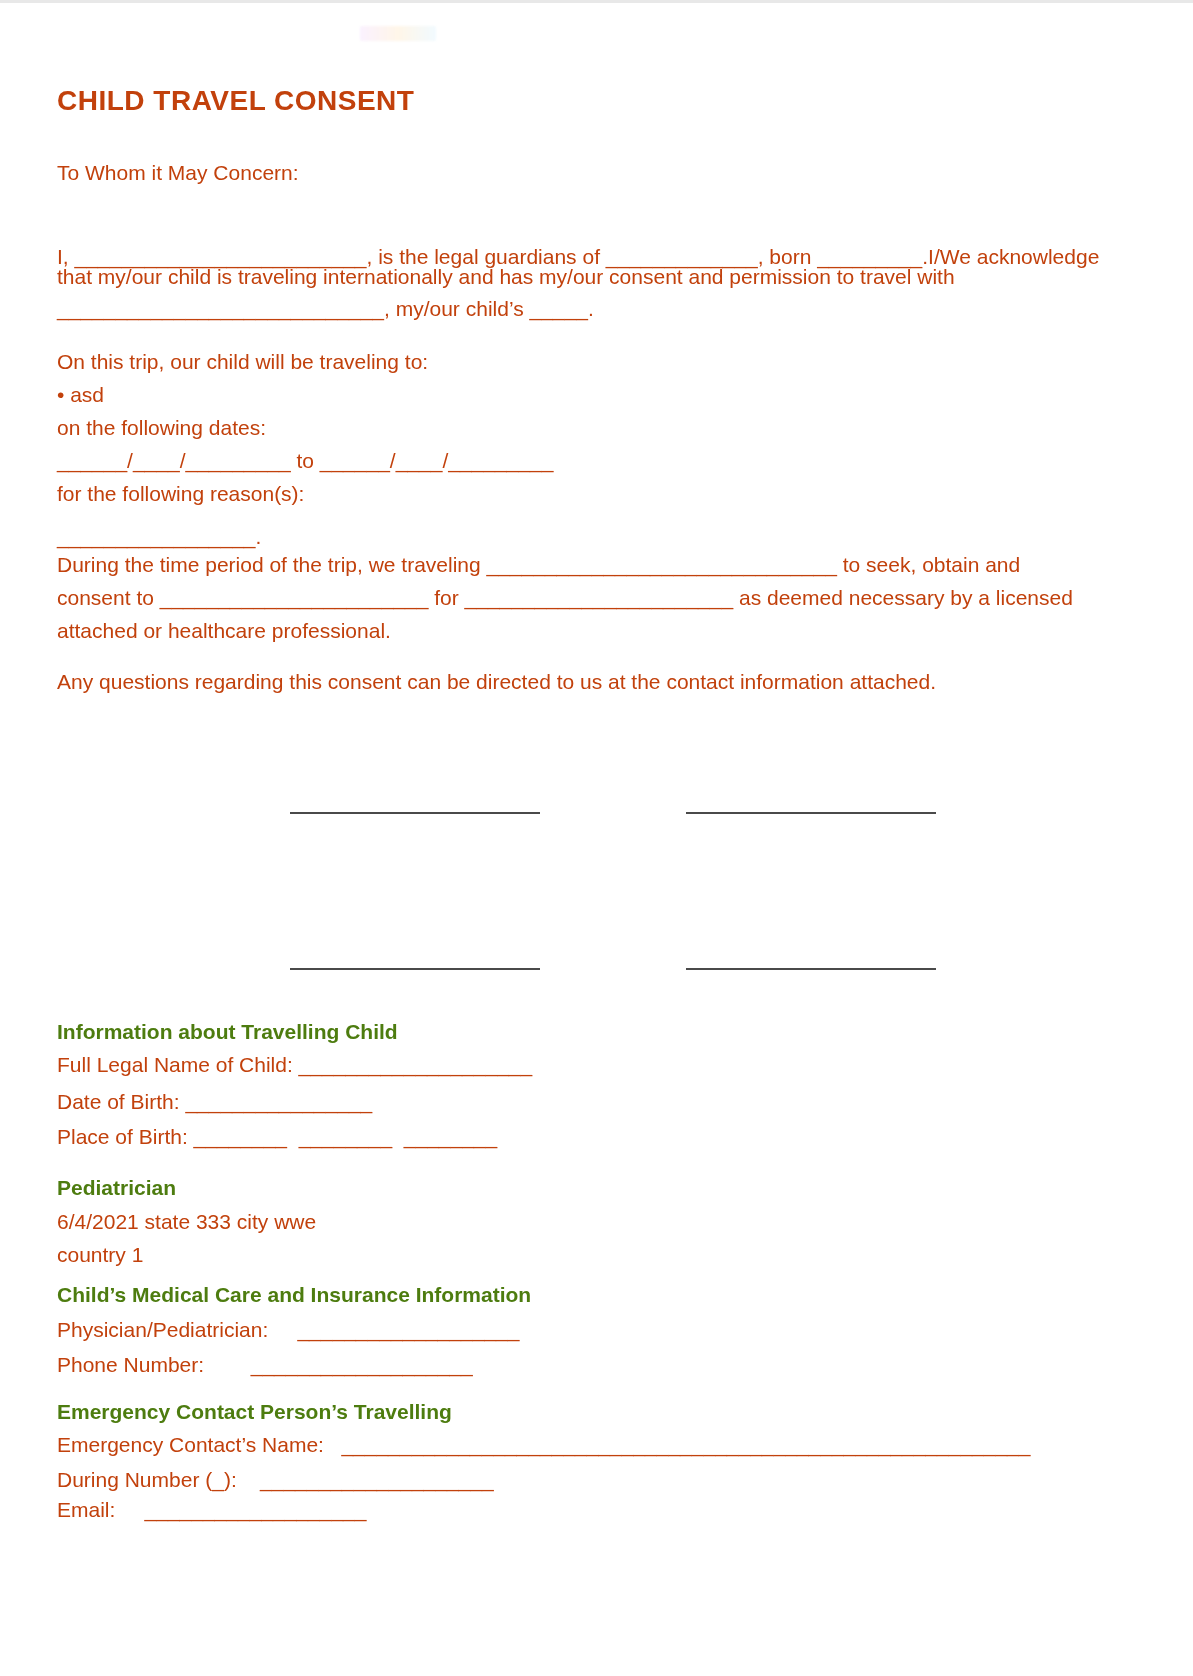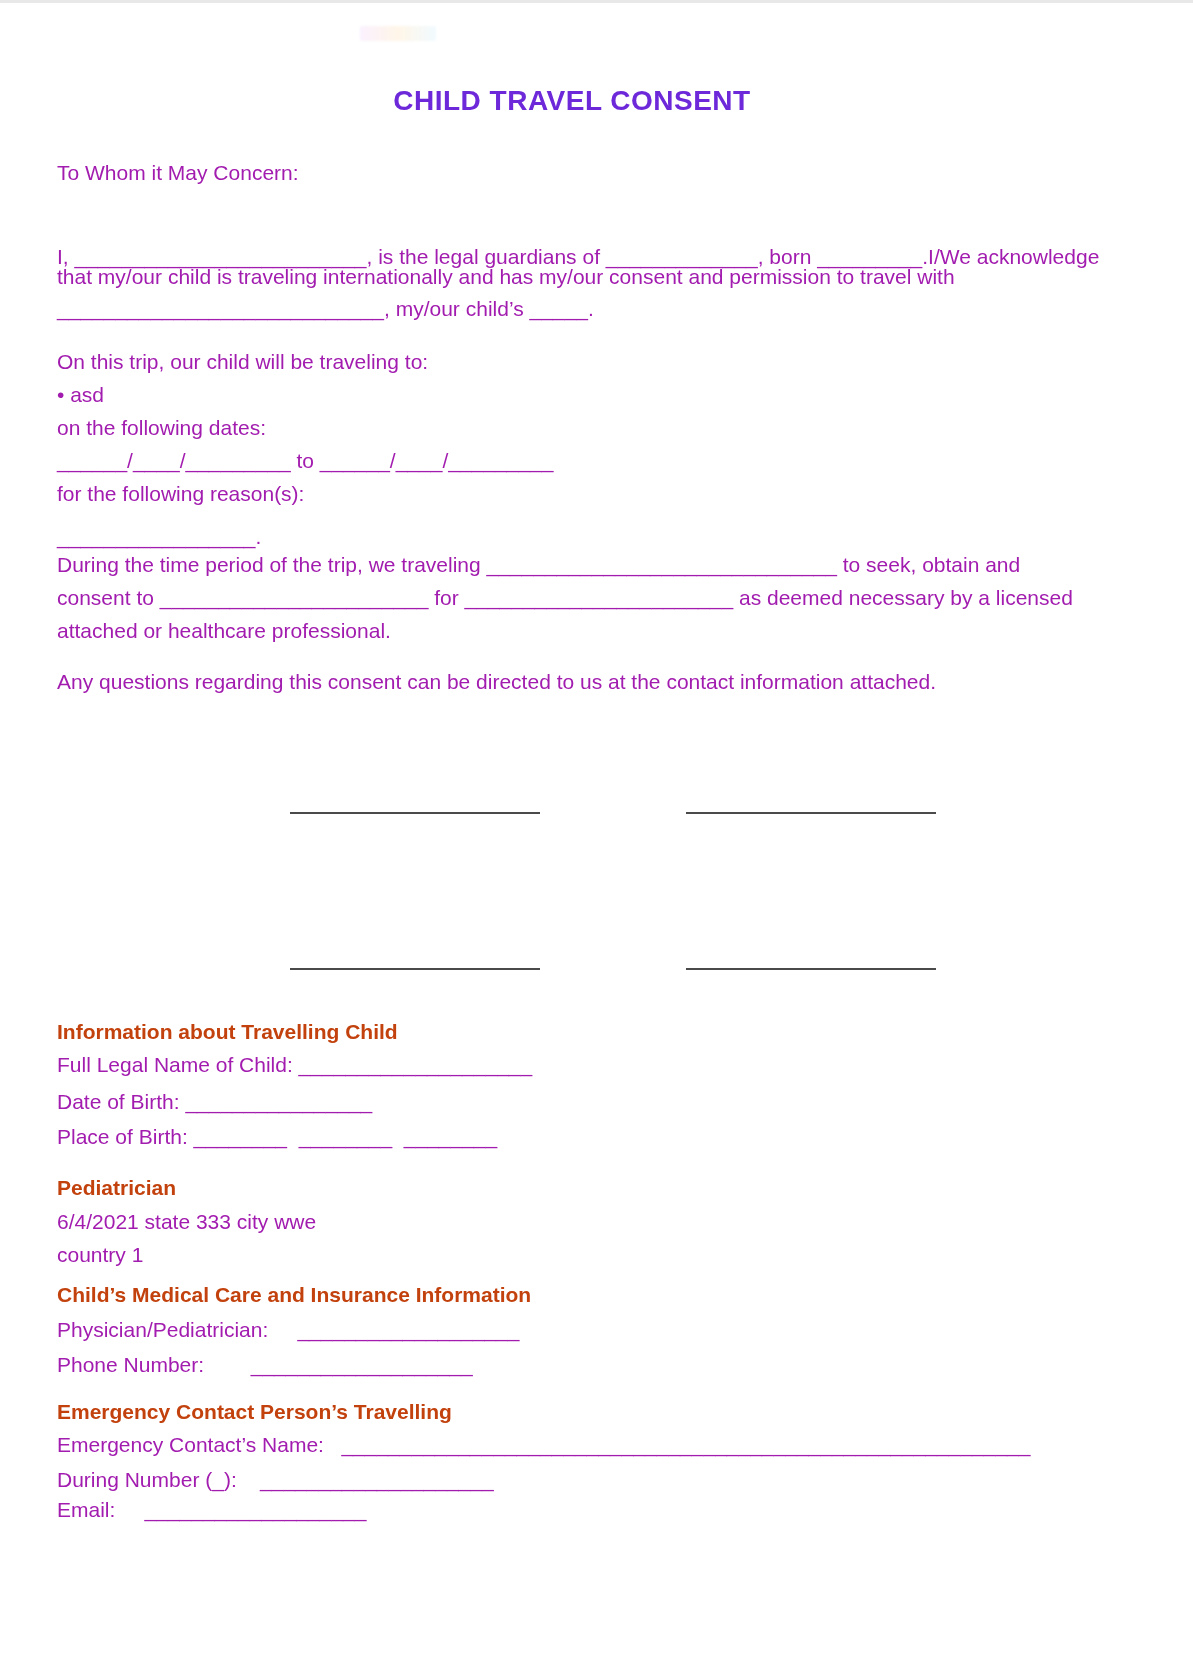--- a/index.html
+++ b/index.html
@@ -16,32 +16,31 @@
     background:#e8e8e8;
   }
   .watermark {
     position:absolute; left:360px; top:26px; width:76px; height:15px;
     background:linear-gradient(90deg, rgba(250,240,255,.9), rgba(255,245,230,.9), rgba(240,250,255,.9));
     filter:blur(1px);
     border-radius:2px;
   }
   .doc-title {
     position:absolute; left:57px; top:85px; width:1030px;
-    text-align:center;
-    font-size:28px; font-weight:bold; color:#6d28d9;
+    font-size:28px; font-weight:bold; color:#c2410c;
     letter-spacing:.5px;
     white-space:pre;
   }
   .line {
     position:absolute; left:57px;
     font-size:21px; line-height:26px;
     white-space:pre;
-    color:#a21caf;
+    color:#c2410c;
   }
-  .bold { font-weight:bold; color:#c2410c; }
+  .bold { font-weight:bold; color:#4d7c0f; }
   .sig-line {
     position:absolute; width:250px; height:0;
     border-bottom:2px solid #4a4a4a;
   }
 </style>
 </head>
 <body>
 
 <div class="top-strip"></div>
 <div class="watermark"></div>

